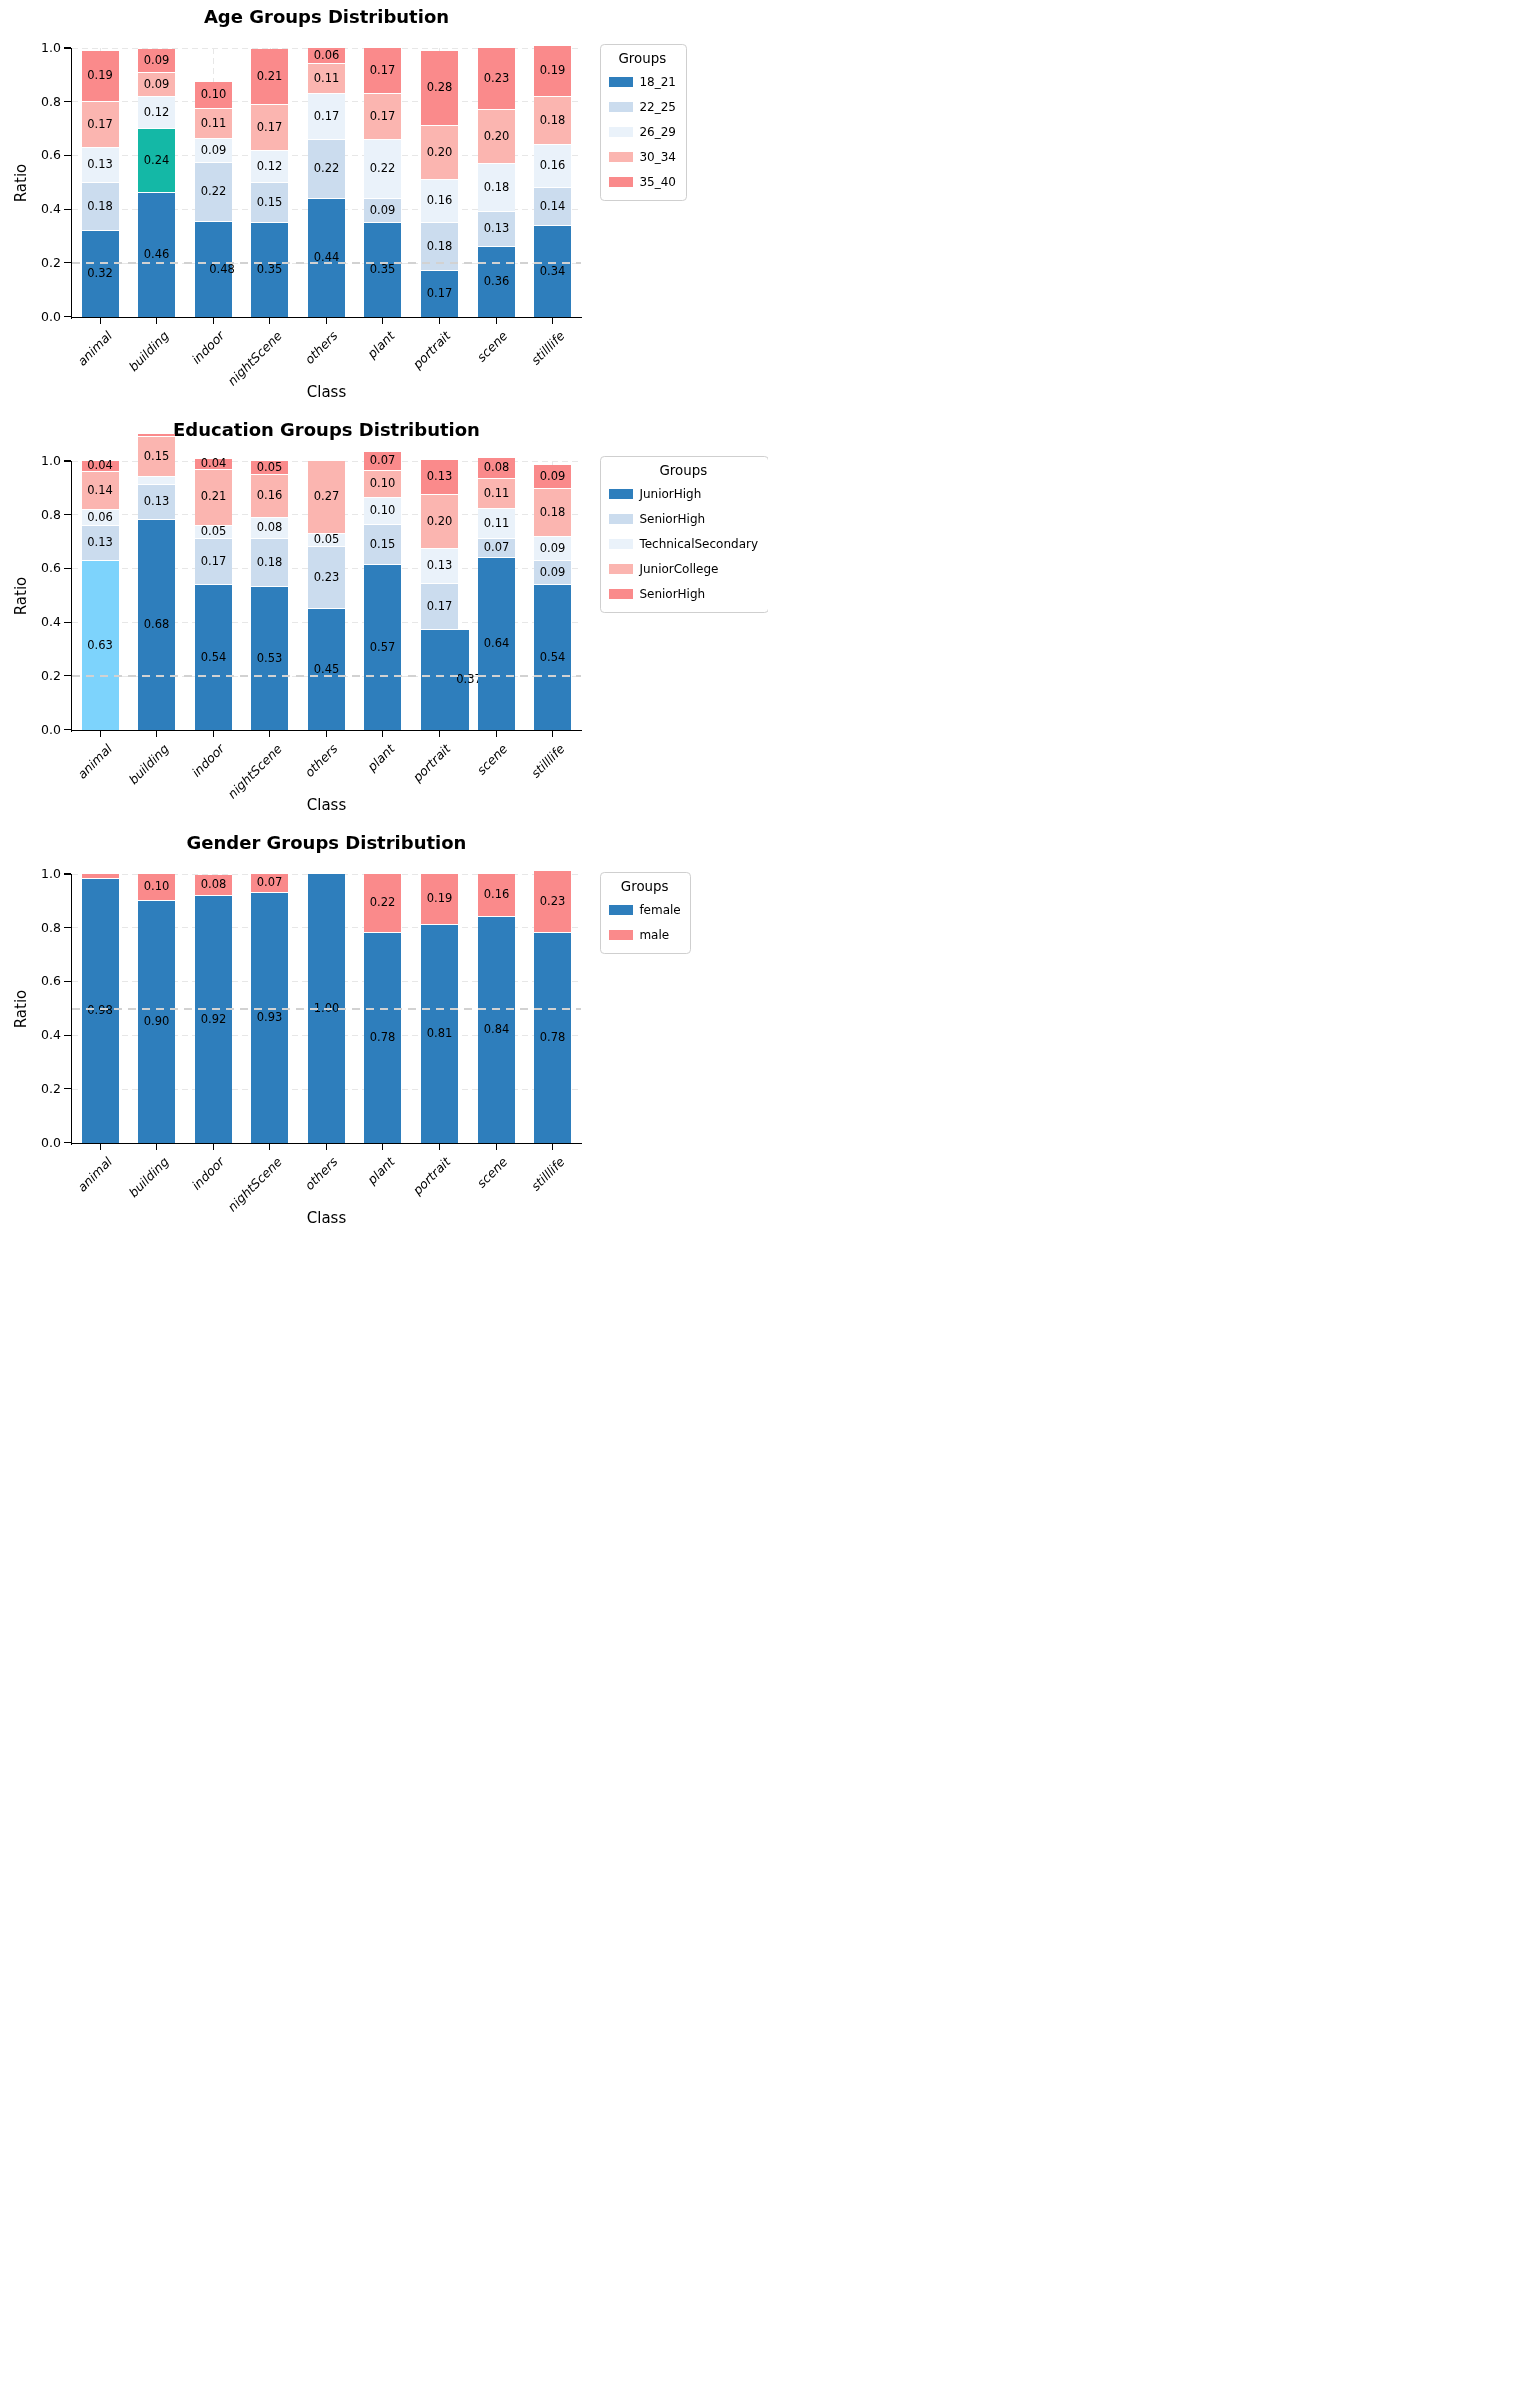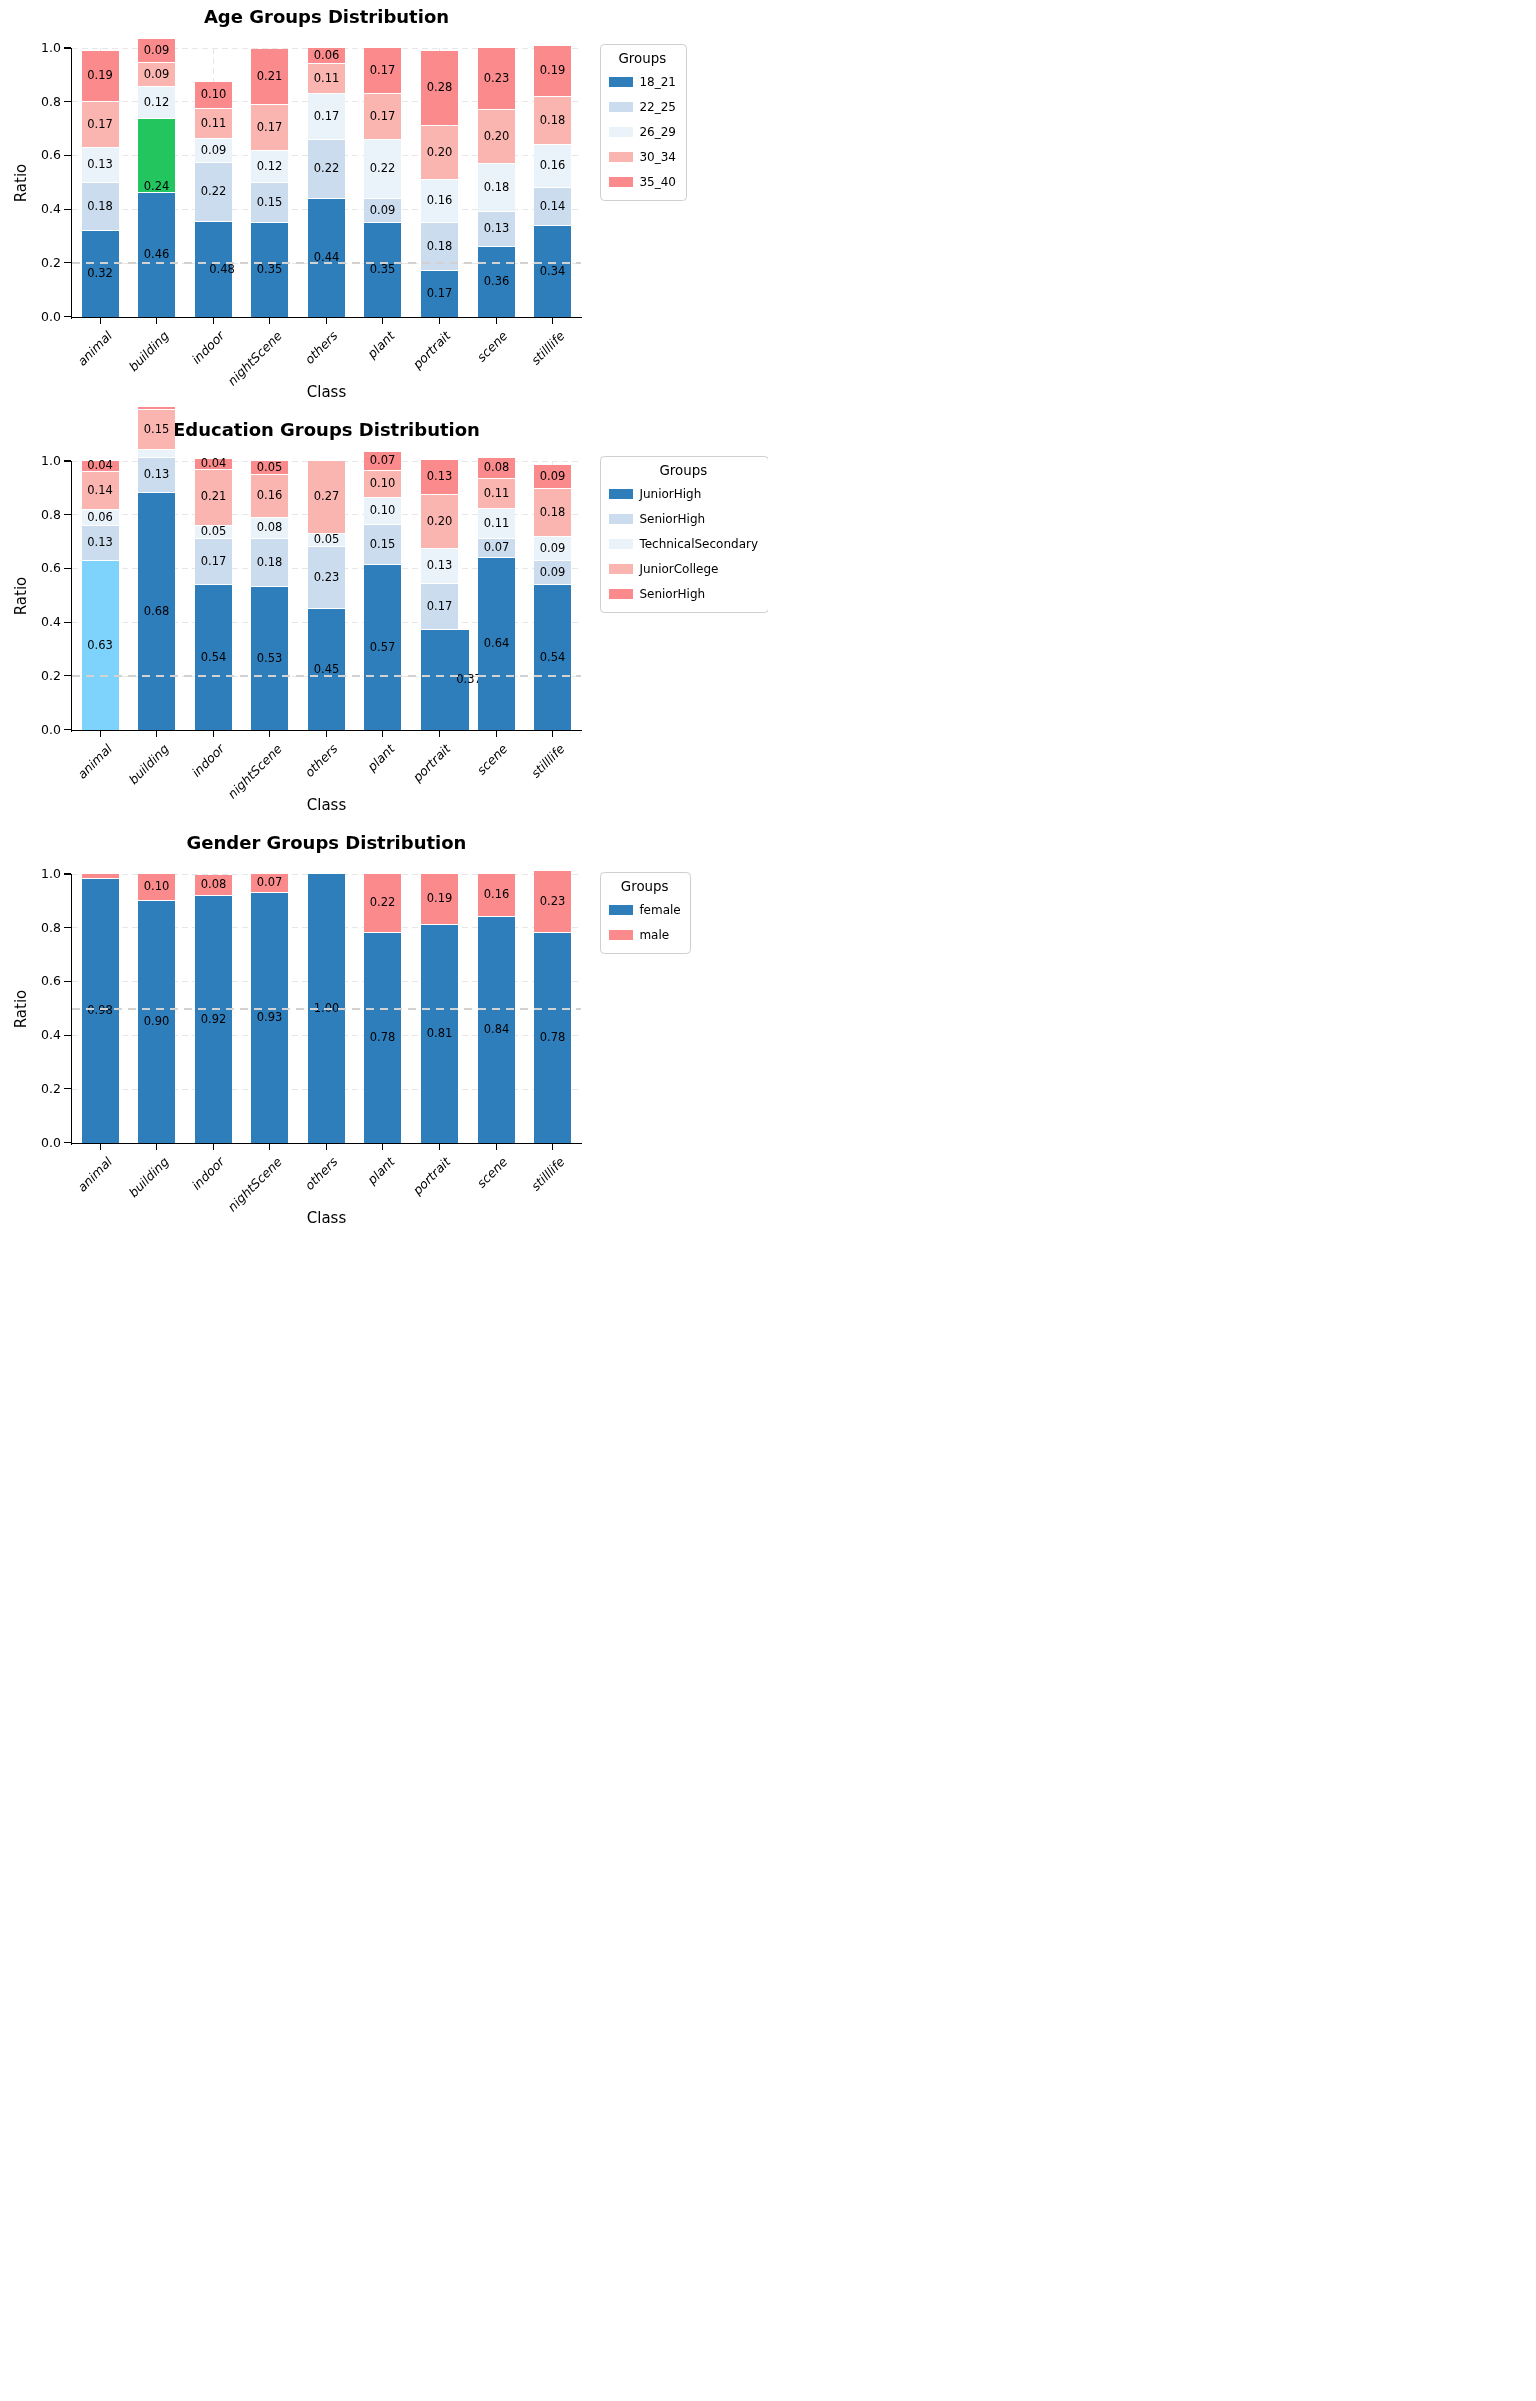--- a/index.html
+++ b/index.html
@@ -81,21 +81,21 @@
               <span class="val">0.17</span>
             </div>
             <div class="seg sep" style="height: 51px; background: rgb(250, 138, 139);">
               <span class="val">0.19</span>
             </div>
           </div>
           <div class="bar" style="left: 66px; width: 37px;">
             <div class="seg" style="height: 124px; background: rgb(46, 126, 188);">
               <span class="val">0.46</span>
             </div>
-            <div class="seg sep" style="height: 74px; background: #22c55e; align-items: flex-end;">
+            <div class="seg sep" style="height: 64px; background: #14b8a6;">
               <span class="val">0.24</span>
             </div>
             <div class="seg sep" style="height: 32px; background: rgb(234, 242, 250);">
               <span class="val">0.12</span>
             </div>
             <div class="seg sep" style="height: 24px; background: rgb(251, 181, 176);">
               <span class="val">0.09</span>
             </div>
             <div class="seg sep" style="height: 24px; background: rgb(250, 138, 139);">
               <span class="val">0.09</span>
@@ -319,21 +319,21 @@
               <span class="val">0.06</span>
             </div>
             <div class="seg sep" style="height: 38px; background: rgb(251, 181, 176);">
               <span class="val">0.14</span>
             </div>
             <div class="seg sep" style="height: 10.8px; background: rgb(250, 138, 139);">
               <span class="val">0.04</span>
             </div>
           </div>
           <div class="bar" style="left: 66px; width: 37px;">
-            <div class="seg" style="height: 237px; background: rgb(46, 126, 188);">
+            <div class="seg" style="height: 210px; background: rgb(46, 126, 188);">
               <span class="val">0.68</span>
             </div>
             <div class="seg sep" style="height: 35px; background: rgb(203, 220, 238);">
               <span class="val">0.13</span>
             </div>
             <div class="seg sep" style="height: 8px; background: rgb(234, 242, 250);"></div>
             <div class="seg sep" style="height: 40px; background: rgb(251, 181, 176);">
               <span class="val">0.15</span>
             </div>
             <div class="seg sep" style="height: 2.7px; background: rgb(250, 138, 139);"></div>

